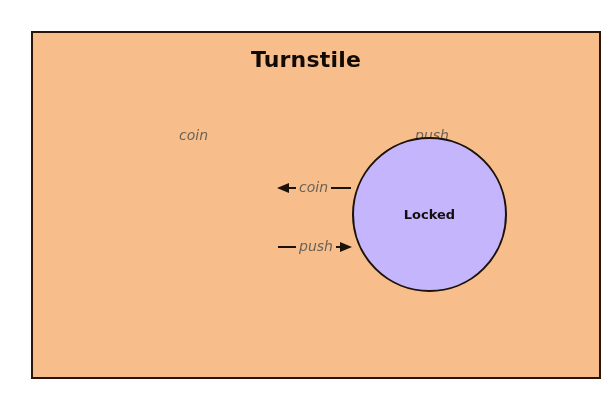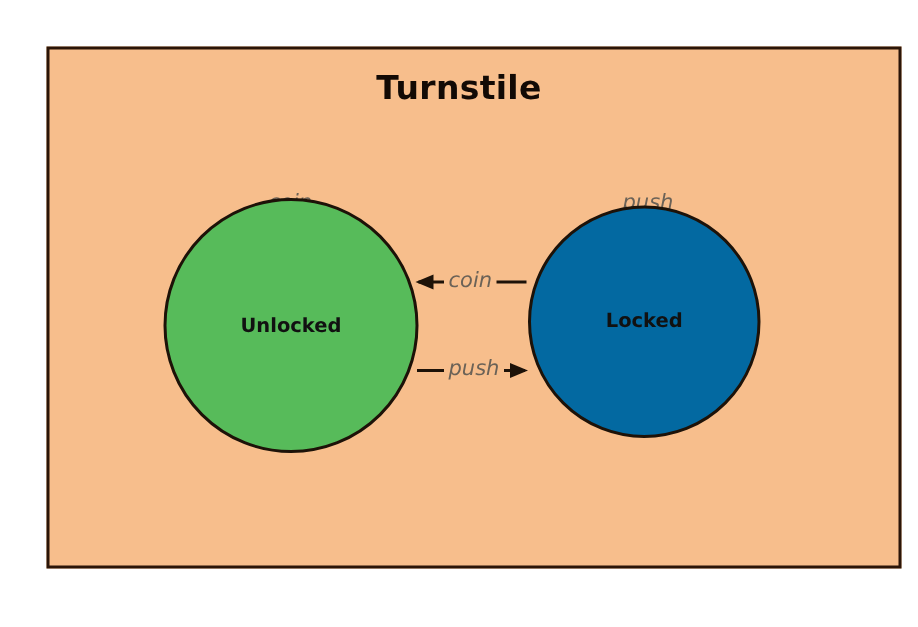--- a/index.html
+++ b/index.html
@@ -62,21 +62,21 @@
     width: 170px;
     height: 170px;
     background: #57bb5a;
     z-index: 3;
   }
   #node-locked {
     left: 319px;
     top: 104px;
     width: 155px;
     height: 155px;
-    background: #0369a1;
+    background: #c4b5fd;
     z-index: 3;
   }
   .self-loop-label {
     position: absolute;
     font-size: 14px;
     font-style: italic;
     color: #6b6257;
     z-index: 2;
     white-space: nowrap;
   }
@@ -122,23 +122,20 @@
 <div id="canvas">
 
   <div id="diagram-panel">
 
     <div id="diagram-title">Turnstile</div>
 
     <div class="self-loop-label" id="selfloop-unlocked">coin</div>
 
     <div class="self-loop-label" id="selfloop-locked">push</div>
 
-    <div class="state-node" id="node-unlocked">
-      <span class="state-label">Unlocked</span>
-    </div>
 
     <div class="state-node" id="node-locked">
       <span class="state-label">Locked</span>
     </div>
 
     <svg id="transitions-layer" viewBox="0 0 546 344">
       <g>
         <line x1="318" y1="155" x2="246" y2="155" stroke="#1d1208" stroke-width="2"></line>
         <polygon points="244,155 256,150 256,160" fill="#1d1208"></polygon>
       </g>

